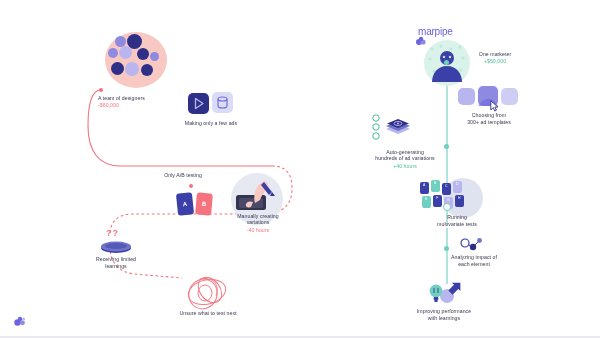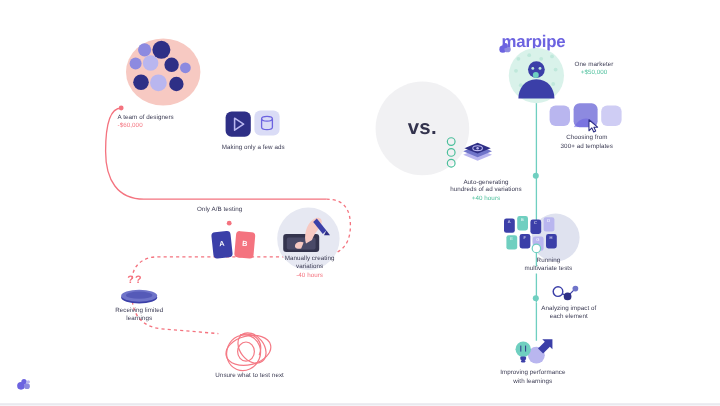--- a/index.html
+++ b/index.html
@@ -78,21 +78,21 @@
     left:106px;top:228px;color:#f4737f;font-size:9px;font-weight:bold;
     letter-spacing:1px;
   }
 
   
   #marpipe-circle{
     left:424px;top:40px;width:46px;height:46px;border-radius:50%;
     background:#d9f2ea;
   }
   #marpipe-wordmark{
-    left:418px;top:26px;font-size:14px;font-weight:bold;color:#6c63e0;
+    left:418px;top:26px;font-size:10px;font-weight:normal;color:#6c63e0;
     letter-spacing:-.2px;
   }
 
   
   .tpl{
     position:absolute;border-radius:5px;
   }
 
   
   #mv-circle{
@@ -132,23 +132,20 @@
 
     <g stroke="#f4737f" stroke-width="1" fill="none" opacity=".95">
       <ellipse cx="207" cy="292" rx="19" ry="12" transform="rotate(-14 207 292)"></ellipse>
       <ellipse cx="203" cy="294" rx="14" ry="15" transform="rotate(22 203 294)"></ellipse>
       <ellipse cx="210" cy="290" rx="10" ry="14" transform="rotate(-38 210 290)"></ellipse>
       <ellipse cx="205" cy="293" rx="7" ry="8"></ellipse>
       <path d="M200,279 C214,276 220,286 216,296"></path>
     </g>
   </svg>
 
-  <div class="abs" id="vs-circle">
-    <span>vs.</span>
-  </div>
 
   <div class="abs" id="designers-blob">
     <div class="dblob" style="left:10px;top:4px;width:11px;height:11px;background:#8d8ae0;"></div>
     <div class="dblob" style="left:22px;top:2px;width:15px;height:15px;background:#2e2f86;"></div>
     <div class="dblob" style="left:3px;top:16px;width:10px;height:10px;background:#8d8ae0;"></div>
     <div class="dblob" style="left:14px;top:14px;width:13px;height:13px;background:#b9b6ef;"></div>
     <div class="dblob" style="left:32px;top:16px;width:12px;height:12px;background:#2e2f86;"></div>
     <div class="dblob" style="left:6px;top:30px;width:13px;height:13px;background:#2e2f86;"></div>
     <div class="dblob" style="left:20px;top:30px;width:14px;height:14px;background:#b9b6ef;"></div>
     <div class="dblob" style="left:36px;top:32px;width:12px;height:12px;background:#2e2f86;"></div>

